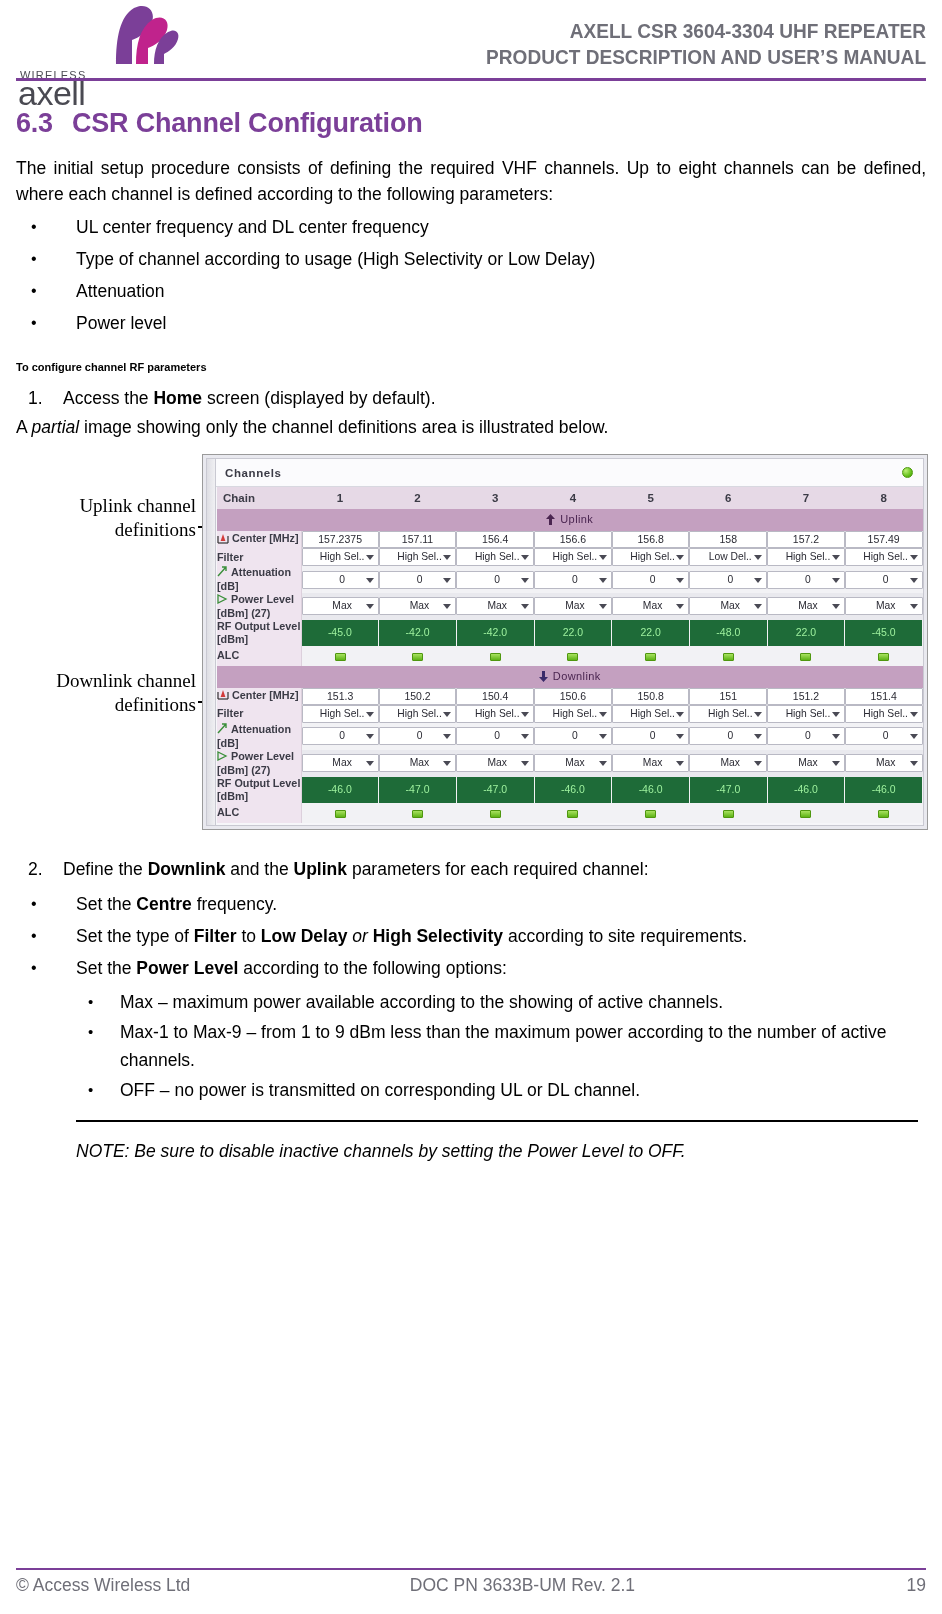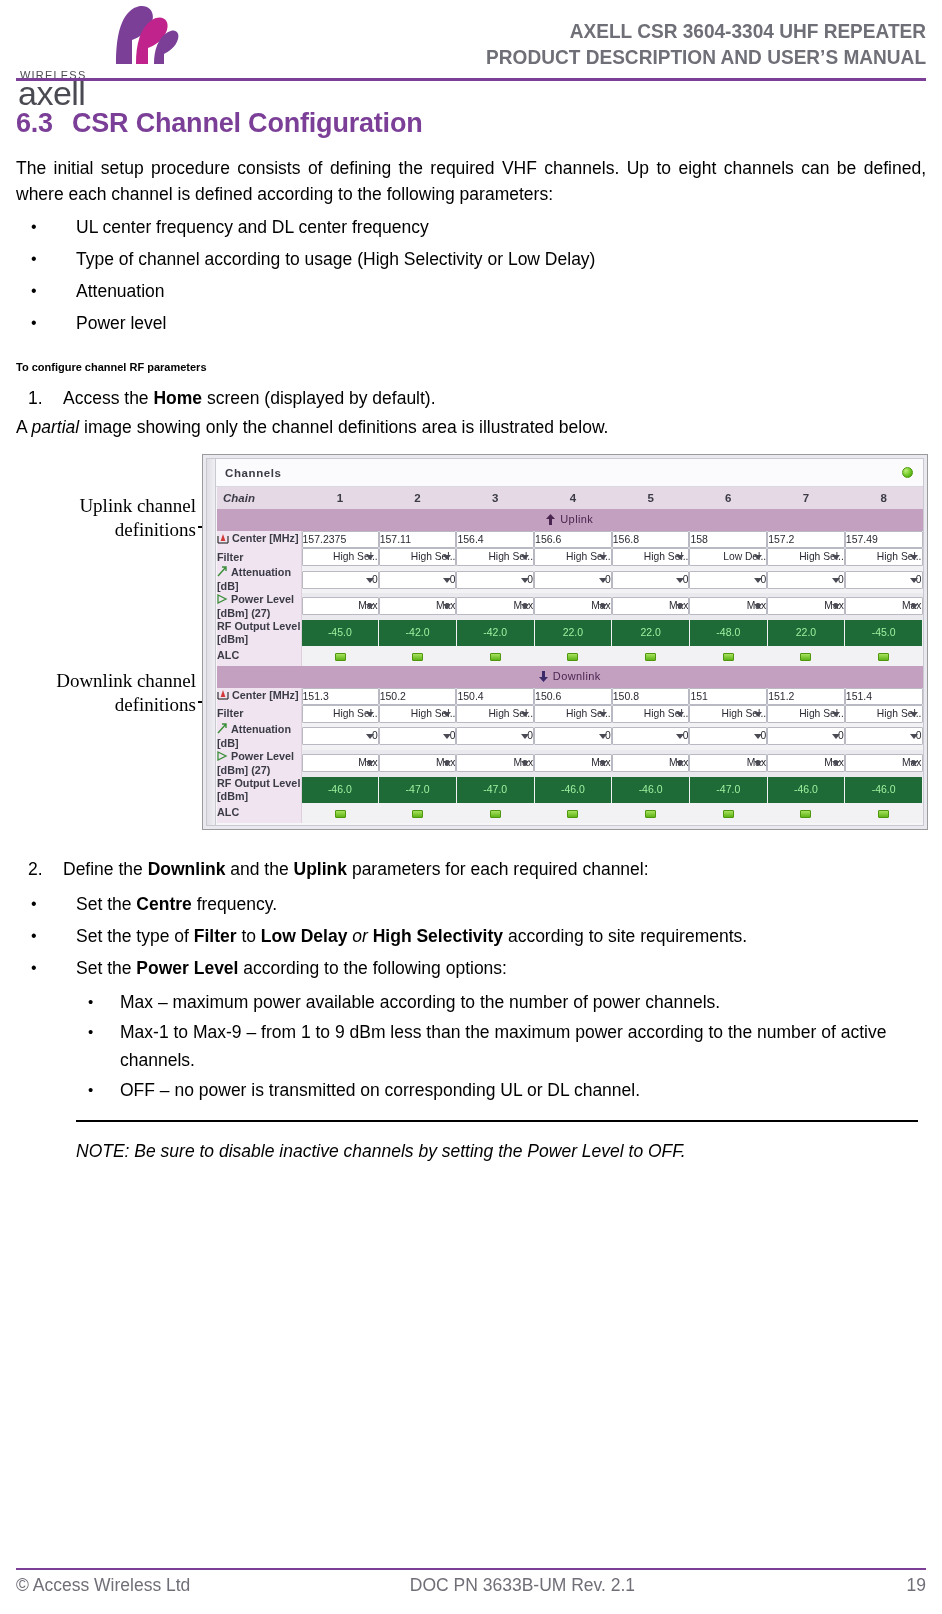--- a/index.html
+++ b/index.html
@@ -252,21 +252,20 @@
     background: #e6d9e6;
     height: 22px;
     font-size: 11.5px;
     font-weight: bold;
     color: #3b3b46;
     text-align: center;
   }
   tr.chain-row td.lbl {
     text-align: left;
     padding-left: 6px;
-    font-style: italic;
   }
   .band-row td {
     background: #c4a0c0;
     height: 22px;
     text-align: center;
     font-size: 11px;
     color: #4a2550;
     font-weight: normal;
     letter-spacing: 0.4px;
   }
@@ -290,34 +289,35 @@
 
   .cellwrap { background: #f2f2f5; padding: 2px 3px; }
   .cellwrap.alt { background: #e9e9ee; }
 
   .inputbox {
     background: #ffffff;
     border: 1px solid #b9b9c4;
     height: 17px;
     font-size: 10.5px;
     color: #2a2a33;
+    text-align: center;
     line-height: 15px;
     border-radius: 1px;
   }
   .selbox {
     background: #ffffff;
     border: 1px solid #b9b9c4;
     height: 18px;
     font-size: 10.3px;
     color: #2a2a33;
     line-height: 16px;
     padding-left: 4px;
     position: relative;
     border-radius: 1px;
-    text-align: right;
+    text-align: center;
     overflow: hidden;
     white-space: nowrap;
   }
   .selbox .caret {
     position: absolute;
     right: 4px;
     top: 6px;
     width: 0; height: 0;
     border-left: 4px solid transparent;
     border-right: 4px solid transparent;
@@ -799,21 +799,21 @@
     </li>
     <li>
       <span>Set the type of </span><b>Filter</b><span> to </span><b>Low Delay</b><i> or </i><b>High Selectivity</b><span> according to site requirements.</span>
     </li>
     <li>
       <span>Set the </span><b>Power Level</b><span> according to the following options:</span>
     </li>
   </ul>
 
   <ul class="bullets-2">
-    <li>Max – maximum power available according to the number of power channels.</li>
+    <li>Max – maximum power available according to the showing of active channels.</li>
     <li>Max-1 to Max-9 – from 1 to 9 dBm less than the maximum power according to the number of active channels.</li>
     <li>OFF – no power is transmitted on corresponding UL or DL channel.</li>
   </ul>
 
   <div class="note-block">
     <div class="note-rule"></div>
     <div class="note-text">NOTE: Be sure to disable inactive channels by setting the Power Level to OFF.</div>
   </div>
 
 </div>

